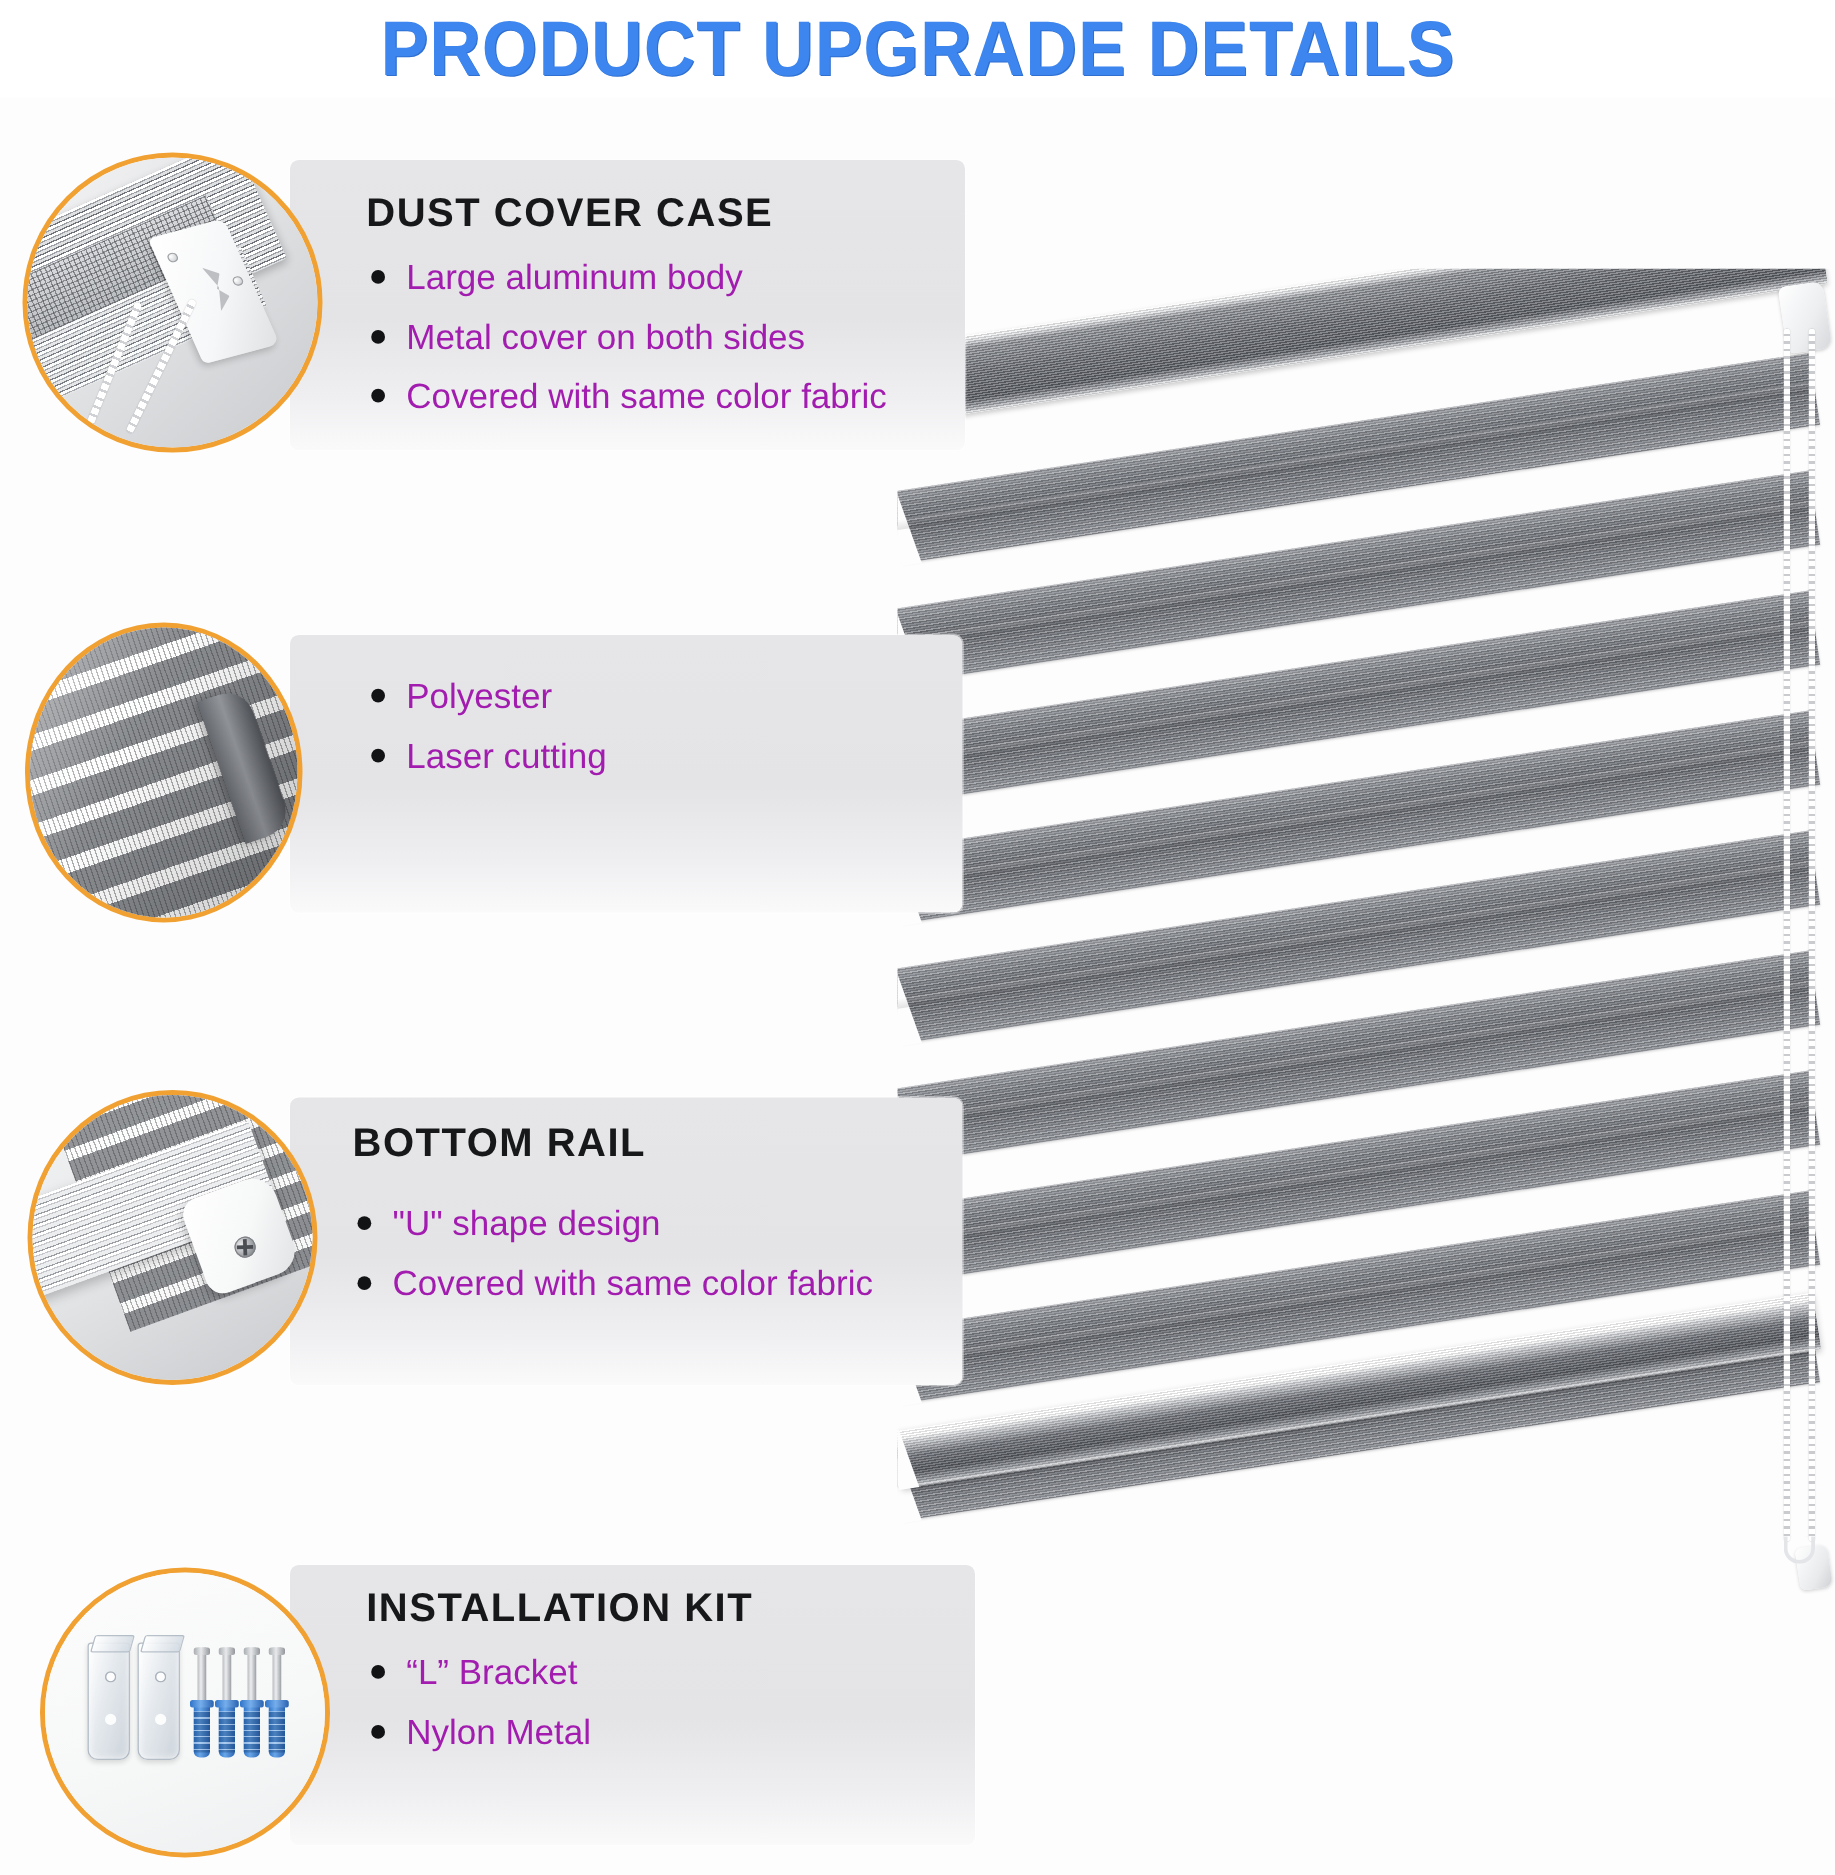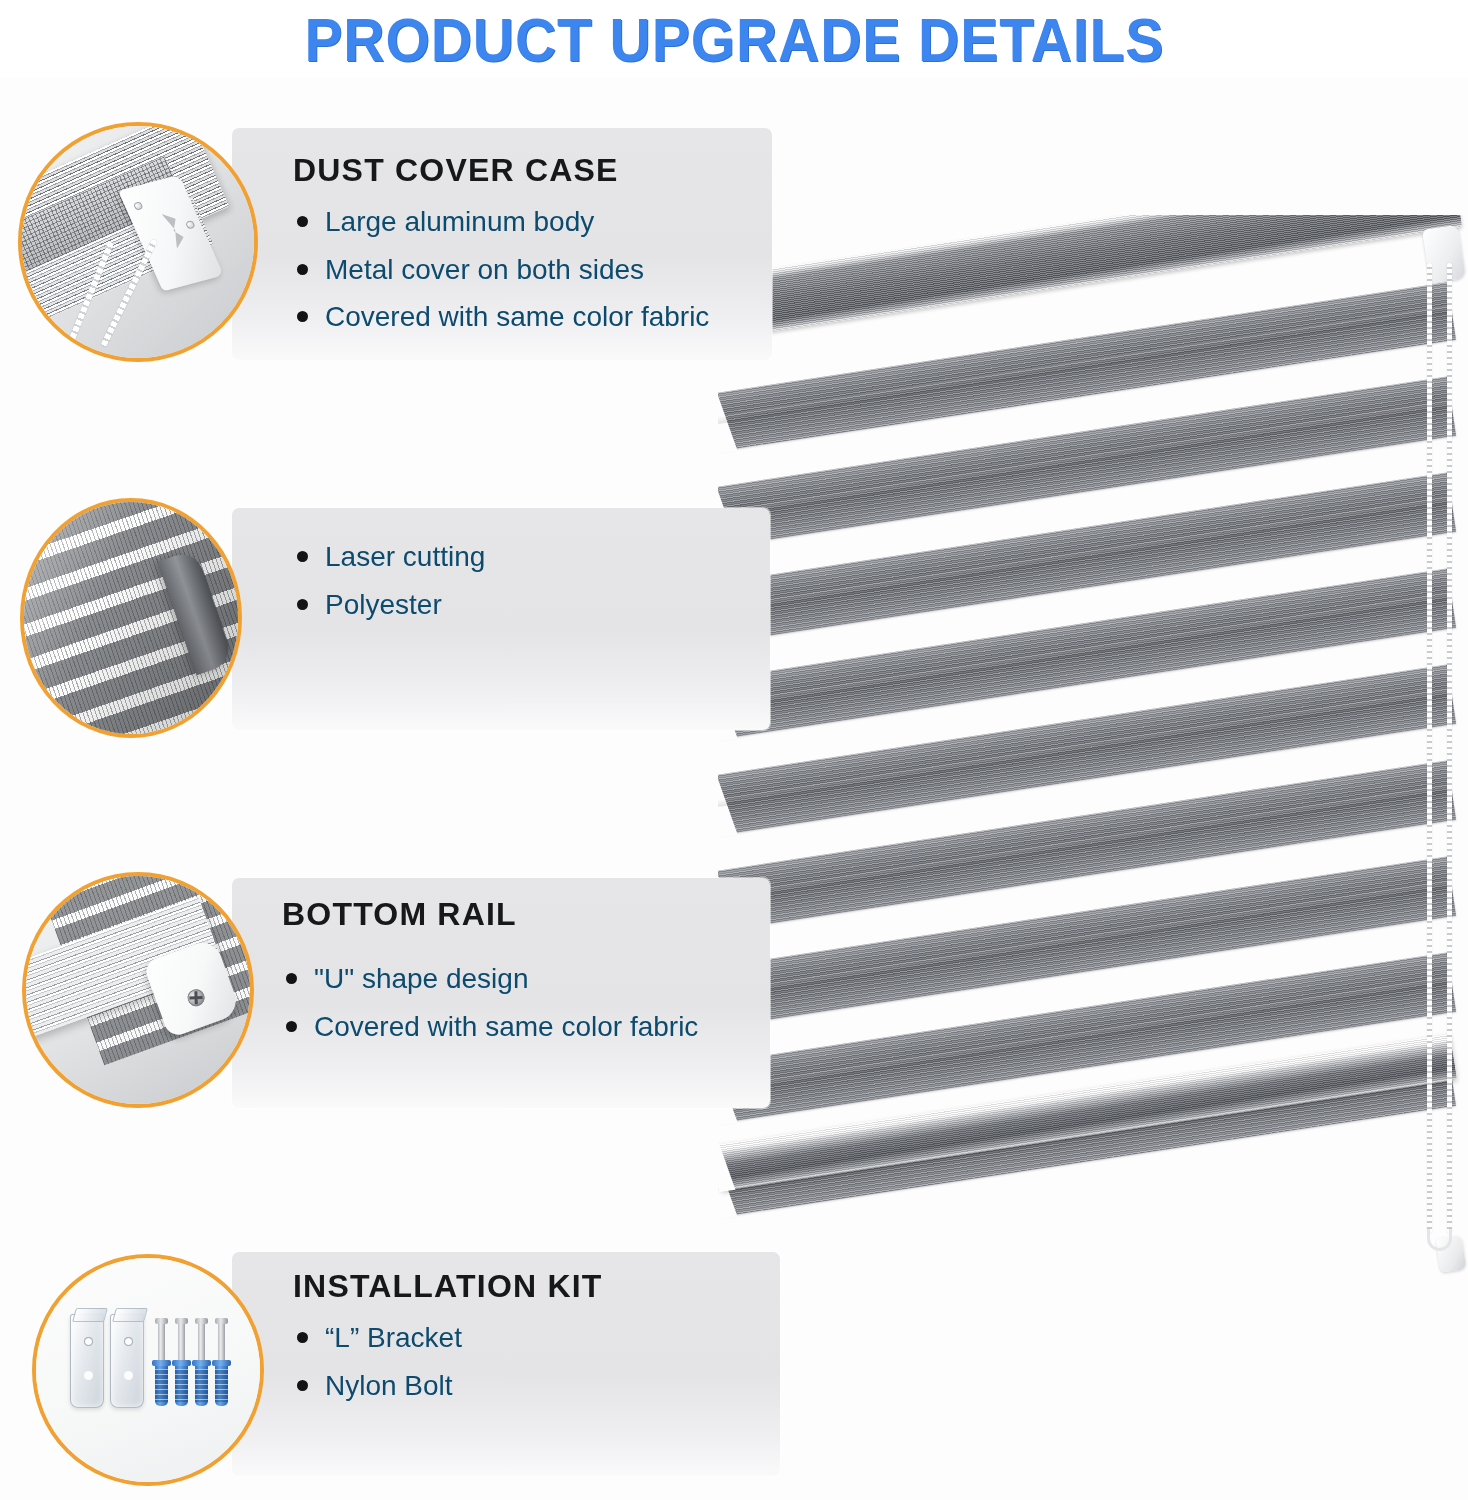--- a/index.html
+++ b/index.html
@@ -155,21 +155,21 @@
   .panel-title{
     font-size:32px;
     font-weight:bold;
     color:#17181a;
     letter-spacing:1.2px;
     white-space:nowrap;
   }
   .bullets{ list-style:none; margin-top:9px; }
   .bullets li{
     font-size:28px;
-    color:#0c4a6e;
+    color:#a21caf;
     line-height:1.70;
     white-space:nowrap;
     position:relative;
     padding-left:32px;
   }
   .bullets li::before{
     content:"";
     position:absolute;
     left:4px; top:18px;
     width:11px; height:11px;
@@ -425,22 +425,22 @@
   <div class="circle-inner">
     <div class="ph2-bg"></div>
     <div class="ph2-roll"></div>
     <div class="ph2-curl"></div>
     <div class="ph2-shade"></div>
   </div>
 </div>
 
 <div class="panel-text" style="left:277px; top:524px;">
   <ul class="bullets">
+    <li>Polyester</li>
     <li>Laser cutting</li>
-    <li>Polyester</li>
   </ul>
 </div>
 
 <div class="panel" style="left:232px; top:878px; width:538px; height:230px;"></div>
 
 <div class="circle" style="left:22px; top:872px; width:232px; height:236px;">
   <div class="circle-inner">
     <div class="ph3-bg"></div>
     <div class="ph3-fabric"></div>
     <div class="ph3-rail"></div>
@@ -476,15 +476,15 @@
     <div class="anchor" style="left:139px; top:102px;"></div>
     <div class="anchor" style="left:159px; top:102px;"></div>
     <div class="anchor" style="left:179px; top:102px;"></div>
   </div>
 </div>
 
 <div class="panel-text" style="left:277px; top:1268px;">
   <div class="panel-title">INSTALLATION KIT</div>
   <ul class="bullets">
     <li>“L”  Bracket</li>
-    <li>Nylon Bolt</li>
+    <li>Nylon Metal</li>
   </ul>
 </div>
 
 </body></html>

